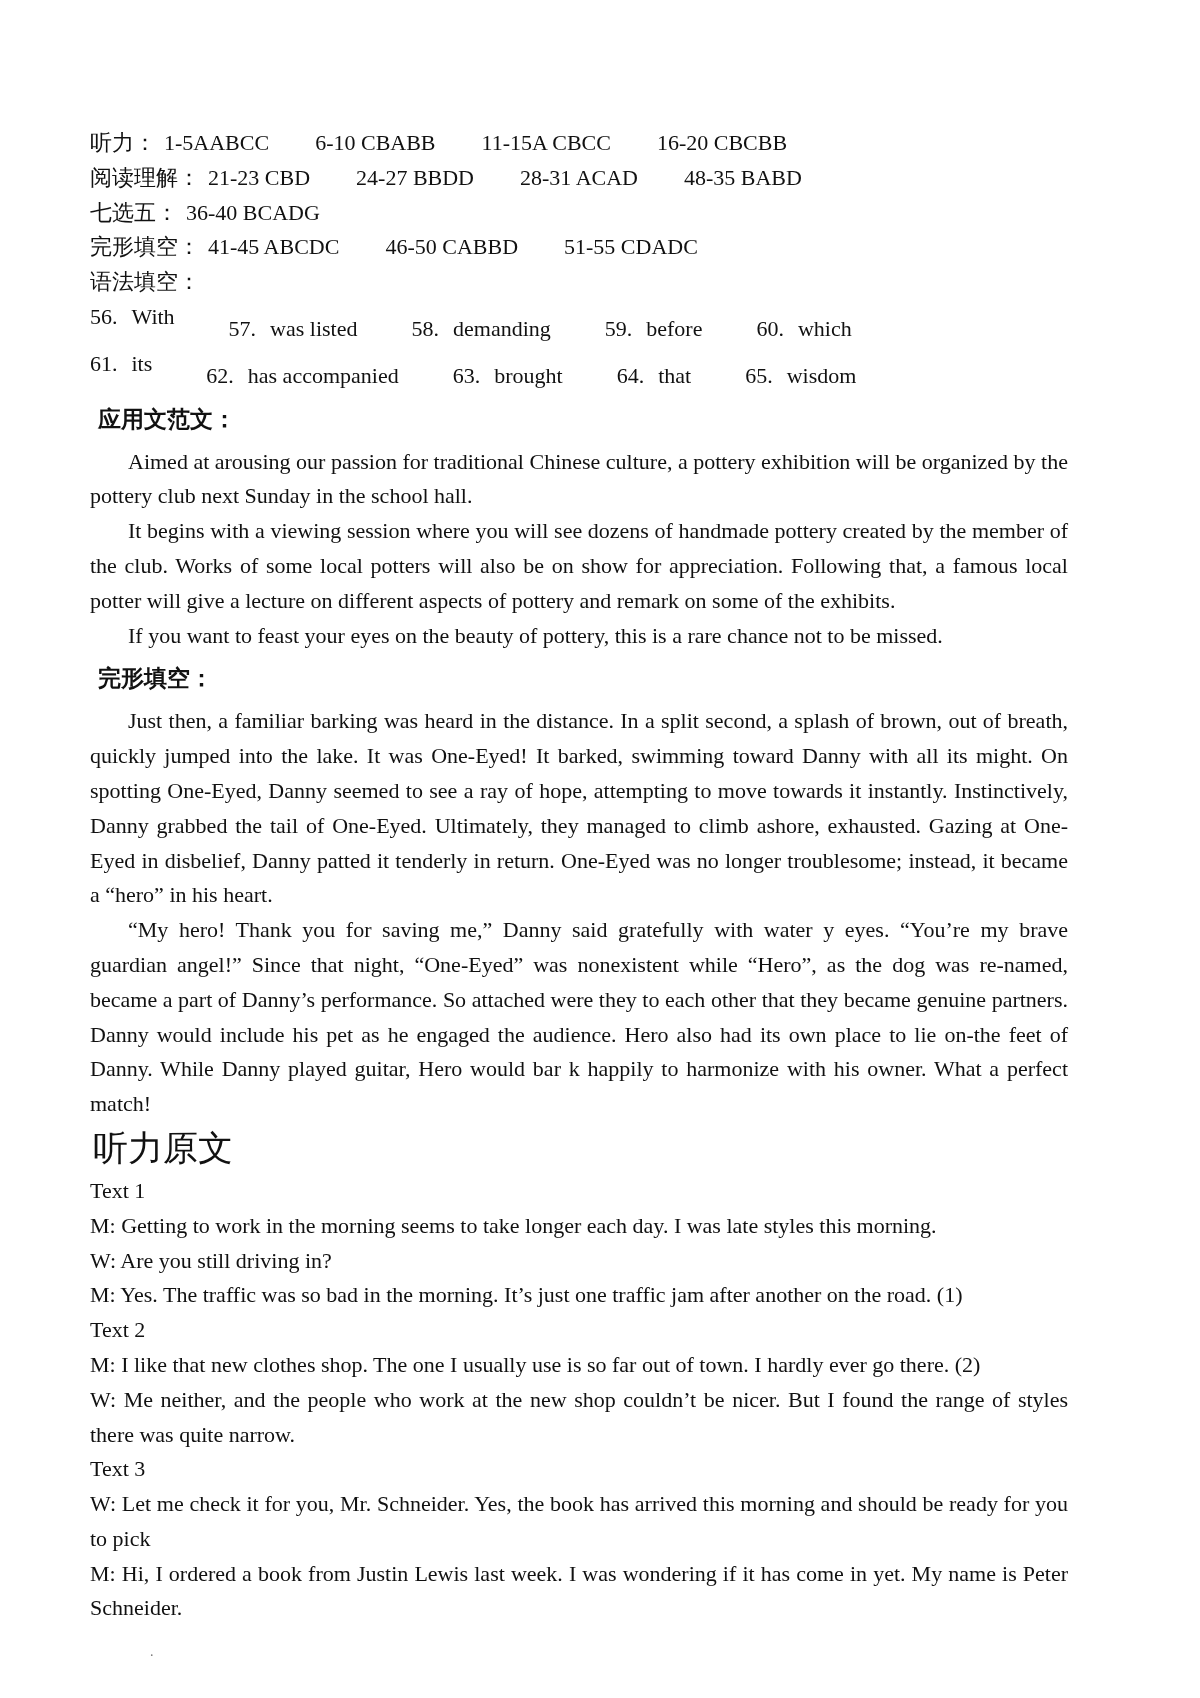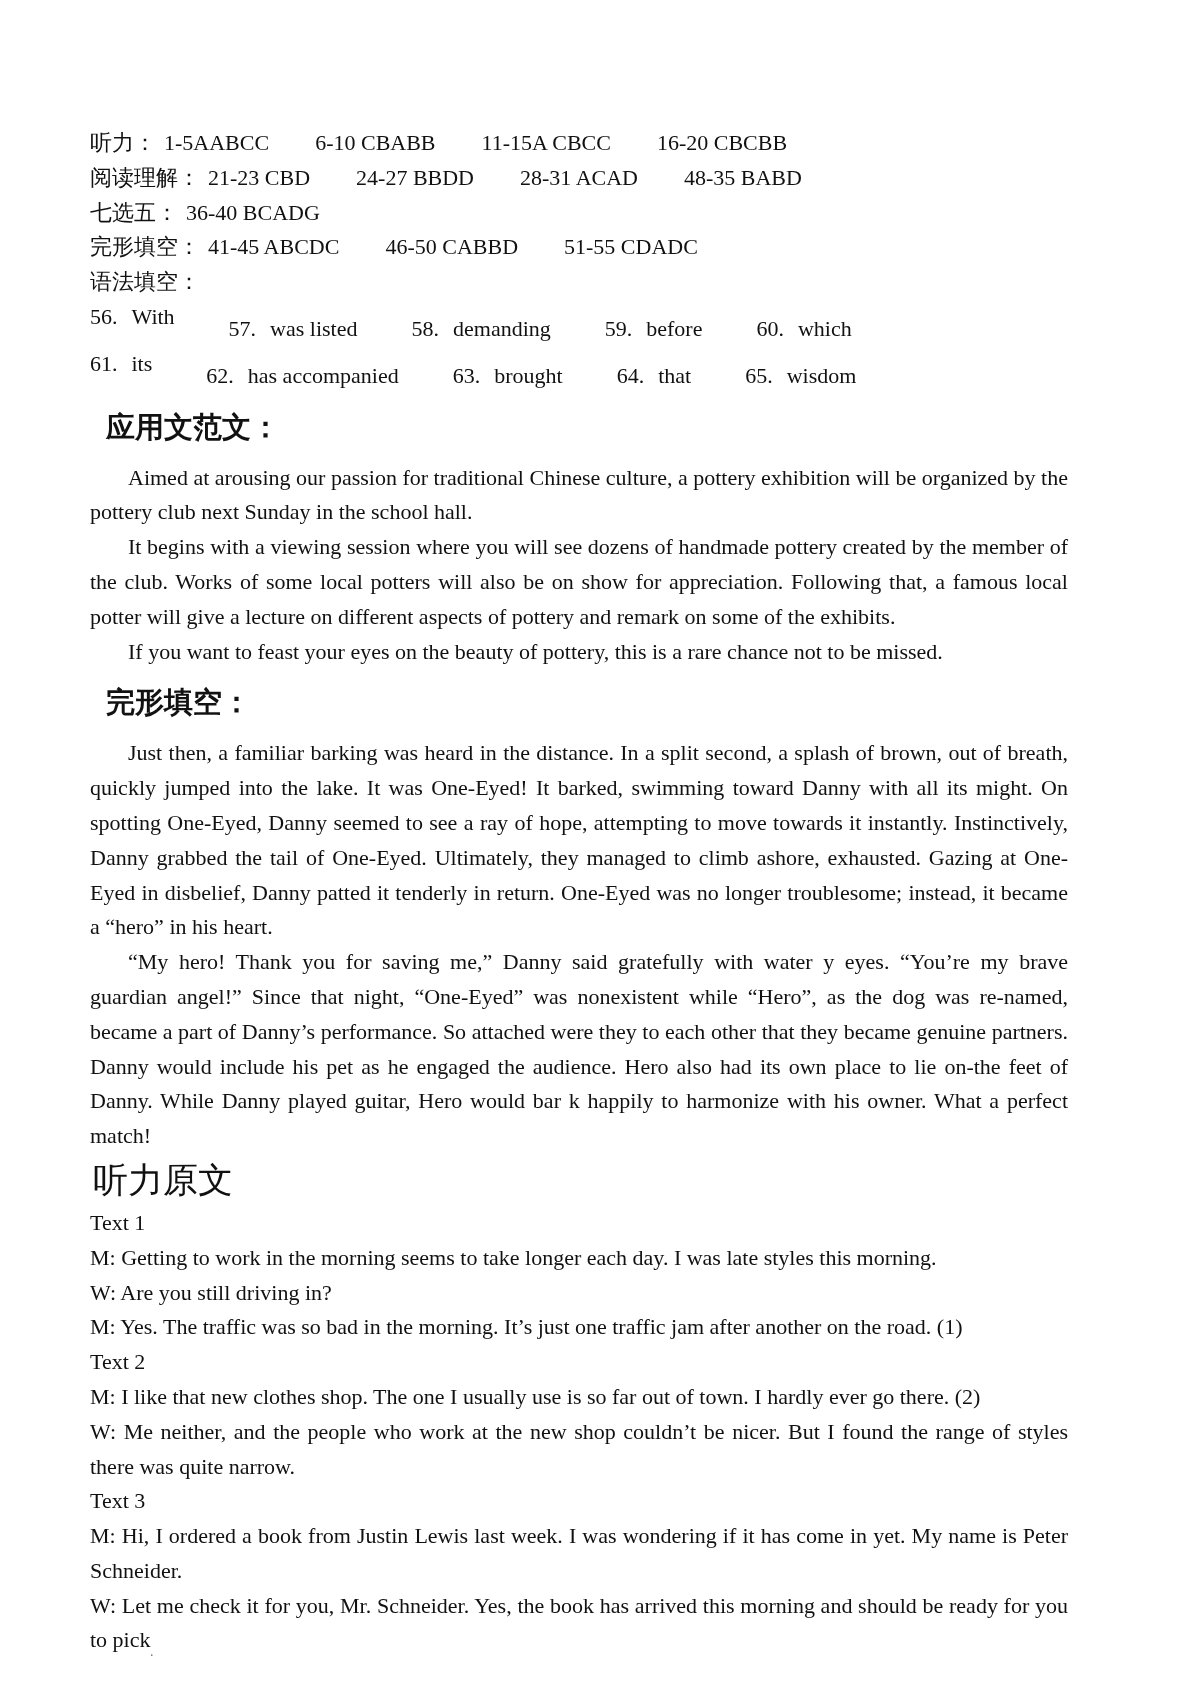--- a/index.html
+++ b/index.html
@@ -42,23 +42,23 @@
     margin-left: 54px;
     margin-top: 12px;
   }
   .gitem .gnum {
     margin-right: 14px;
   }
   
   .sec-heading {
     font-family: "Liberation Sans", "DejaVu Sans", sans-serif;
     font-weight: bold;
-    font-size: 29px;
+    font-size: 23px;
     line-height: 35px;
-    margin: 16px;
+    margin: 8px;
   }
   .big-heading {
     font-family: "Liberation Sans", "DejaVu Sans", sans-serif;
     font-weight: normal;
     font-size: 35px;
     line-height: 46px;
     margin: 3px;
   }
   
   p.essay {
@@ -150,17 +150,17 @@
   <p class="plain">Text 1</p>
   <p class="dialogue">M: Getting to work in the morning seems to take longer each day. I was late styles this morning.</p>
   <p class="dialogue">W: Are you still driving in?</p>
   <p class="dialogue">M: Yes. The traffic was so bad in the morning. It’s just one traffic jam after another on the road. (1)</p>
 
   <p class="plain">Text 2</p>
   <p class="dialogue">M: I like that new clothes shop. The one I usually use is so far out of town. I hardly ever go there. (2)</p>
   <p class="dialogue">W: Me neither, and the people who work at the new shop couldn’t be nicer. But I found the range of styles there was quite narrow.</p>
 
   <p class="plain">Text 3</p>
+  <p class="dialogue">W: Let me check it for you, Mr. Schneider. Yes, the book has arrived this morning and should be ready for you to pick</p>
   <p class="dialogue">M: Hi, I ordered a book from Justin Lewis last week. I was wondering if it has come in yet. My name is Peter Schneider.</p>
-  <p class="dialogue">W: Let me check it for you, Mr. Schneider. Yes, the book has arrived this morning and should be ready for you to pick</p>
 
   <span class="stray-mark">.</span>
 </div>
 
 </body></html>

